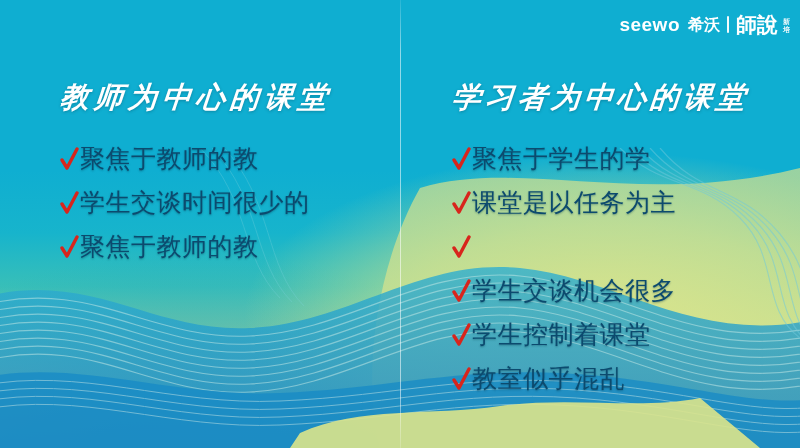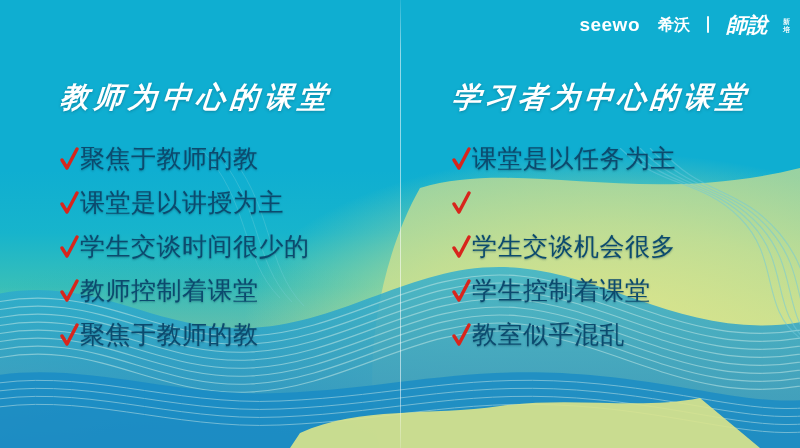--- a/index.html
+++ b/index.html
@@ -60,21 +60,21 @@
        rgba(255,255,255,0.18) 100%);
   }
 
   
   .logo {
     position: absolute;
     top: 14px;
     right: 10px;
     display: flex;
     align-items: center;
-    gap: 17px;
+    gap: 7px;
     color: #ffffff;
     z-index: 6;
   }
   .logo-seewo {
     font-size: 19px;
     font-weight: 700;
     letter-spacing: 0.5px;
     line-height: 1;
   }
   .logo-cn {
@@ -86,21 +86,20 @@
   .logo-bar {
     width: 2px;
     height: 17px;
     background: #ffffff;
     opacity: 0.95;
     border-radius: 1px;
   }
   .logo-shishuo {
     font-family: "DejaVu Serif", "Liberation Serif", serif;
     font-size: 21px;
-    font-style: italic;
     font-weight: 600;
     line-height: 1;
     text-align: center;
   }
   .logo-sub {
     display: flex;
     flex-direction: column;
     font-size: 7px;
     line-height: 8px;
     font-weight: 700;
@@ -262,37 +261,21 @@
               </svg>
           </span>
           <span class="item-text">聚焦于教师的教</span>
         </li>
         <li>
           <span class="check">
             <svg viewBox="0 0 19 26" xmlns="http://www.w3.org/2000/svg">
                 <path d="M2 13 L7 21 L17 2" stroke="#D8251C" stroke-width="3.4" fill="none" stroke-linecap="round" stroke-linejoin="round"></path>
               </svg>
           </span>
-          <span class="item-text">课堂是以讲授为主</span>
-        </li>
-        <li>
-          <span class="check">
-            <svg viewBox="0 0 19 26" xmlns="http://www.w3.org/2000/svg">
-                <path d="M2 13 L7 21 L17 2" stroke="#D8251C" stroke-width="3.4" fill="none" stroke-linecap="round" stroke-linejoin="round"></path>
-              </svg>
-          </span>
           <span class="item-text">学生交谈时间很少的</span>
-        </li>
-        <li>
-          <span class="check">
-            <svg viewBox="0 0 19 26" xmlns="http://www.w3.org/2000/svg">
-                <path d="M2 13 L7 21 L17 2" stroke="#D8251C" stroke-width="3.4" fill="none" stroke-linecap="round" stroke-linejoin="round"></path>
-              </svg>
-          </span>
-          <span class="item-text">教师控制着课堂</span>
         </li>
         <li>
           <span class="check">
             <svg viewBox="0 0 19 26" xmlns="http://www.w3.org/2000/svg">
                 <path d="M2 13 L7 21 L17 2" stroke="#D8251C" stroke-width="3.4" fill="none" stroke-linecap="round" stroke-linejoin="round"></path>
               </svg>
           </span>
           <span class="item-text">聚焦于教师的教</span>
         </li>
       </ul>
@@ -300,20 +283,28 @@
 
     <div class="col col-right">
       <div class="heading">学习者为中心的课堂</div>
       <ul class="list">
         <li>
           <span class="check">
             <svg viewBox="0 0 19 26" xmlns="http://www.w3.org/2000/svg">
                 <path d="M2 13 L7 21 L17 2" stroke="#D8251C" stroke-width="3.4" fill="none" stroke-linecap="round" stroke-linejoin="round"></path>
               </svg>
           </span>
+          <span class="item-text">聚焦于学生的学</span>
+        </li>
+        <li>
+          <span class="check">
+            <svg viewBox="0 0 19 26" xmlns="http://www.w3.org/2000/svg">
+                <path d="M2 13 L7 21 L17 2" stroke="#D8251C" stroke-width="3.4" fill="none" stroke-linecap="round" stroke-linejoin="round"></path>
+              </svg>
+          </span>
           <span class="item-text">课堂是以任务为主</span>
         </li>
         <li>
           <span class="check">
             <svg viewBox="0 0 19 26" xmlns="http://www.w3.org/2000/svg">
                 <path d="M2 13 L7 21 L17 2" stroke="#D8251C" stroke-width="3.4" fill="none" stroke-linecap="round" stroke-linejoin="round"></path>
               </svg>
           </span>
         </li>
         <li>

